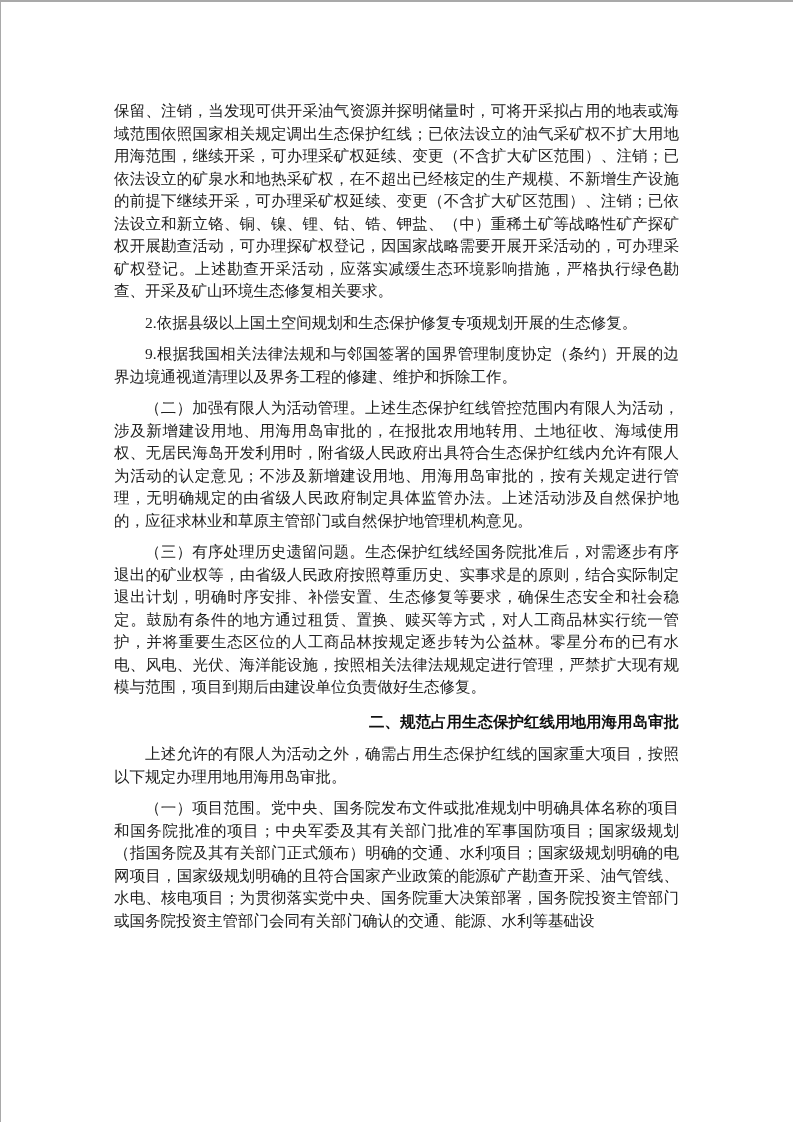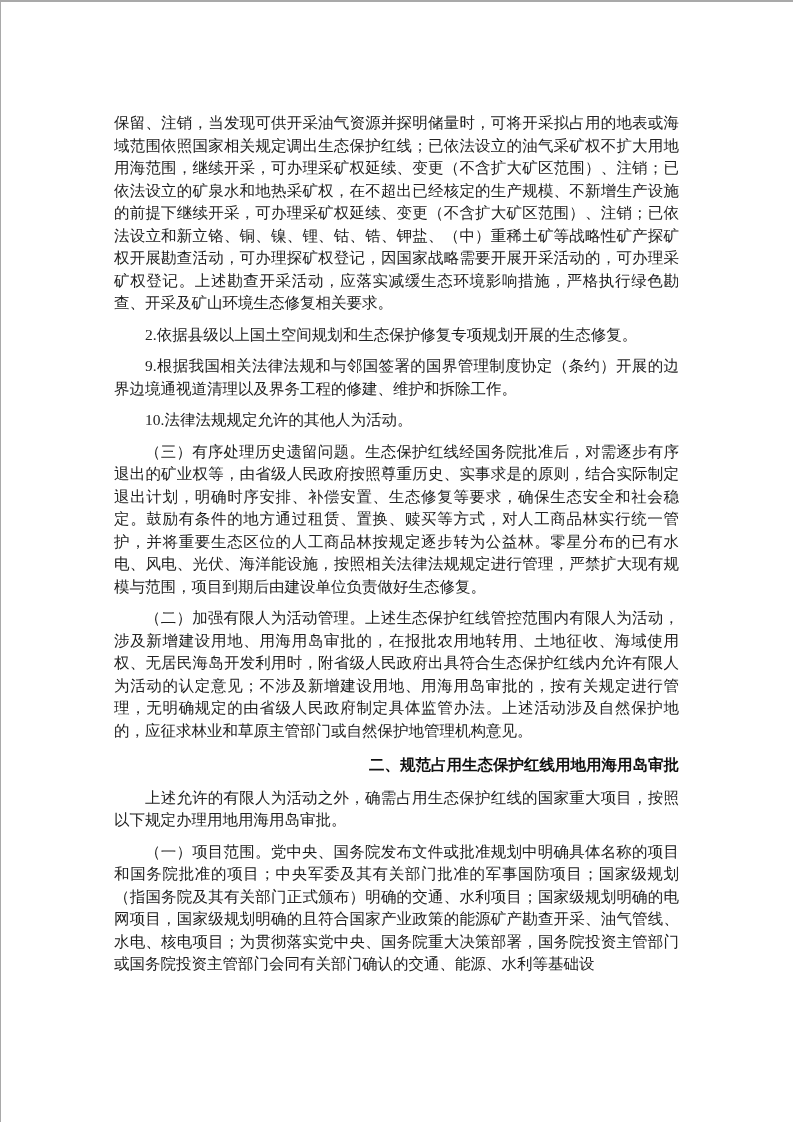--- a/index.html
+++ b/index.html
@@ -40,21 +40,21 @@
     font-size: 15.5px;
     line-height: 22.5px;
     text-align: justify;
     text-justify: inter-ideograph;
   }
   .content p {
     margin: 9px 0;
     text-indent: 2em;
   }
   .content p.noindent {
-    margin-top: 16px;
+    margin-top: 4px;
     text-indent: 0;
   }
   .section-heading {
     font-family: "Liberation Sans", "DejaVu Sans", sans-serif;
     font-size: 15.5px;
     line-height: 22.5px;
     font-weight: bold;
     color: #111111;
     margin: 12px 0 10px 0;
     text-indent: 2em;
@@ -68,26 +68,25 @@
   <div class="edge-top"></div>
   <div class="edge-left"></div>
 
   <div class="content">
     <p class="noindent">保留、注销，当发现可供开采油气资源并探明储量时，可将开采拟占用的地表或海域范围依照国家相关规定调出生态保护红线；已依法设立的油气采矿权不扩大用地用海范围，继续开采，可办理采矿权延续、变更（不含扩大矿区范围）、注销；已依法设立的矿泉水和地热采矿权，在不超出已经核定的生产规模、不新增生产设施的前提下继续开采，可办理采矿权延续、变更（不含扩大矿区范围）、注销；已依法设立和新立铬、铜、镍、锂、钴、锆、钾盐、（中）重稀土矿等战略性矿产探矿权开展勘查活动，可办理探矿权登记，因国家战略需要开展开采活动的，可办理采矿权登记。上述勘查开采活动，应落实减缓生态环境影响措施，严格执行绿色勘查、开采及矿山环境生态修复相关要求。</p>
 
     <p>2.依据县级以上国土空间规划和生态保护修复专项规划开展的生态修复。</p>
 
     <p>9.根据我国相关法律法规和与邻国签署的国界管理制度协定（条约）开展的边界边境通视道清理以及界务工程的修建、维护和拆除工作。</p>
 
-    <p>10.法律法规规定允许的其他人为活动。</p>
 
 
+    <p>（二）加强有限人为活动管理。上述生态保护红线管控范围内有限人为活动，涉及新增建设用地、用海用岛审批的，在报批农用地转用、土地征收、海域使用权、无居民海岛开发利用时，附省级人民政府出具符合生态保护红线内允许有限人为活动的认定意见；不涉及新增建设用地、用海用岛审批的，按有关规定进行管理，无明确规定的由省级人民政府制定具体监管办法。上述活动涉及自然保护地的，应征求林业和草原主管部门或自然保护地管理机构意见。</p>
+
     <p>（三）有序处理历史遗留问题。生态保护红线经国务院批准后，对需逐步有序退出的矿业权等，由省级人民政府按照尊重历史、实事求是的原则，结合实际制定退出计划，明确时序安排、补偿安置、生态修复等要求，确保生态安全和社会稳定。鼓励有条件的地方通过租赁、置换、赎买等方式，对人工商品林实行统一管护，并将重要生态区位的人工商品林按规定逐步转为公益林。零星分布的已有水电、风电、光伏、海洋能设施，按照相关法律法规规定进行管理，严禁扩大现有规模与范围，项目到期后由建设单位负责做好生态修复。</p>
-
-    <p>（二）加强有限人为活动管理。上述生态保护红线管控范围内有限人为活动，涉及新增建设用地、用海用岛审批的，在报批农用地转用、土地征收、海域使用权、无居民海岛开发利用时，附省级人民政府出具符合生态保护红线内允许有限人为活动的认定意见；不涉及新增建设用地、用海用岛审批的，按有关规定进行管理，无明确规定的由省级人民政府制定具体监管办法。上述活动涉及自然保护地的，应征求林业和草原主管部门或自然保护地管理机构意见。</p>
 
     <h2 class="section-heading">二、规范占用生态保护红线用地用海用岛审批</h2>
 
     <p>上述允许的有限人为活动之外，确需占用生态保护红线的国家重大项目，按照以下规定办理用地用海用岛审批。</p>
 
     <p>（一）项目范围。党中央、国务院发布文件或批准规划中明确具体名称的项目和国务院批准的项目；中央军委及其有关部门批准的军事国防项目；国家级规划（指国务院及其有关部门正式颁布）明确的交通、水利项目；国家级规划明确的电网项目，国家级规划明确的且符合国家产业政策的能源矿产勘查开采、油气管线、水电、核电项目；为贯彻落实党中央、国务院重大决策部署，国务院投资主管部门或国务院投资主管部门会同有关部门确认的交通、能源、水利等基础设</p>
   </div>
 </div>
 
 </body></html>

